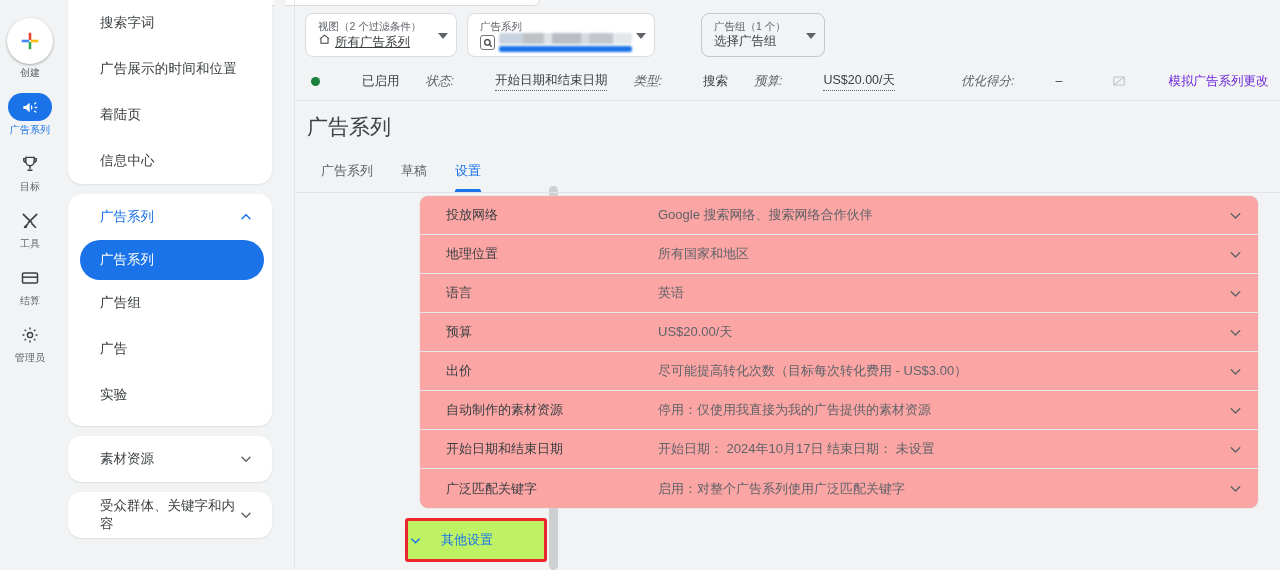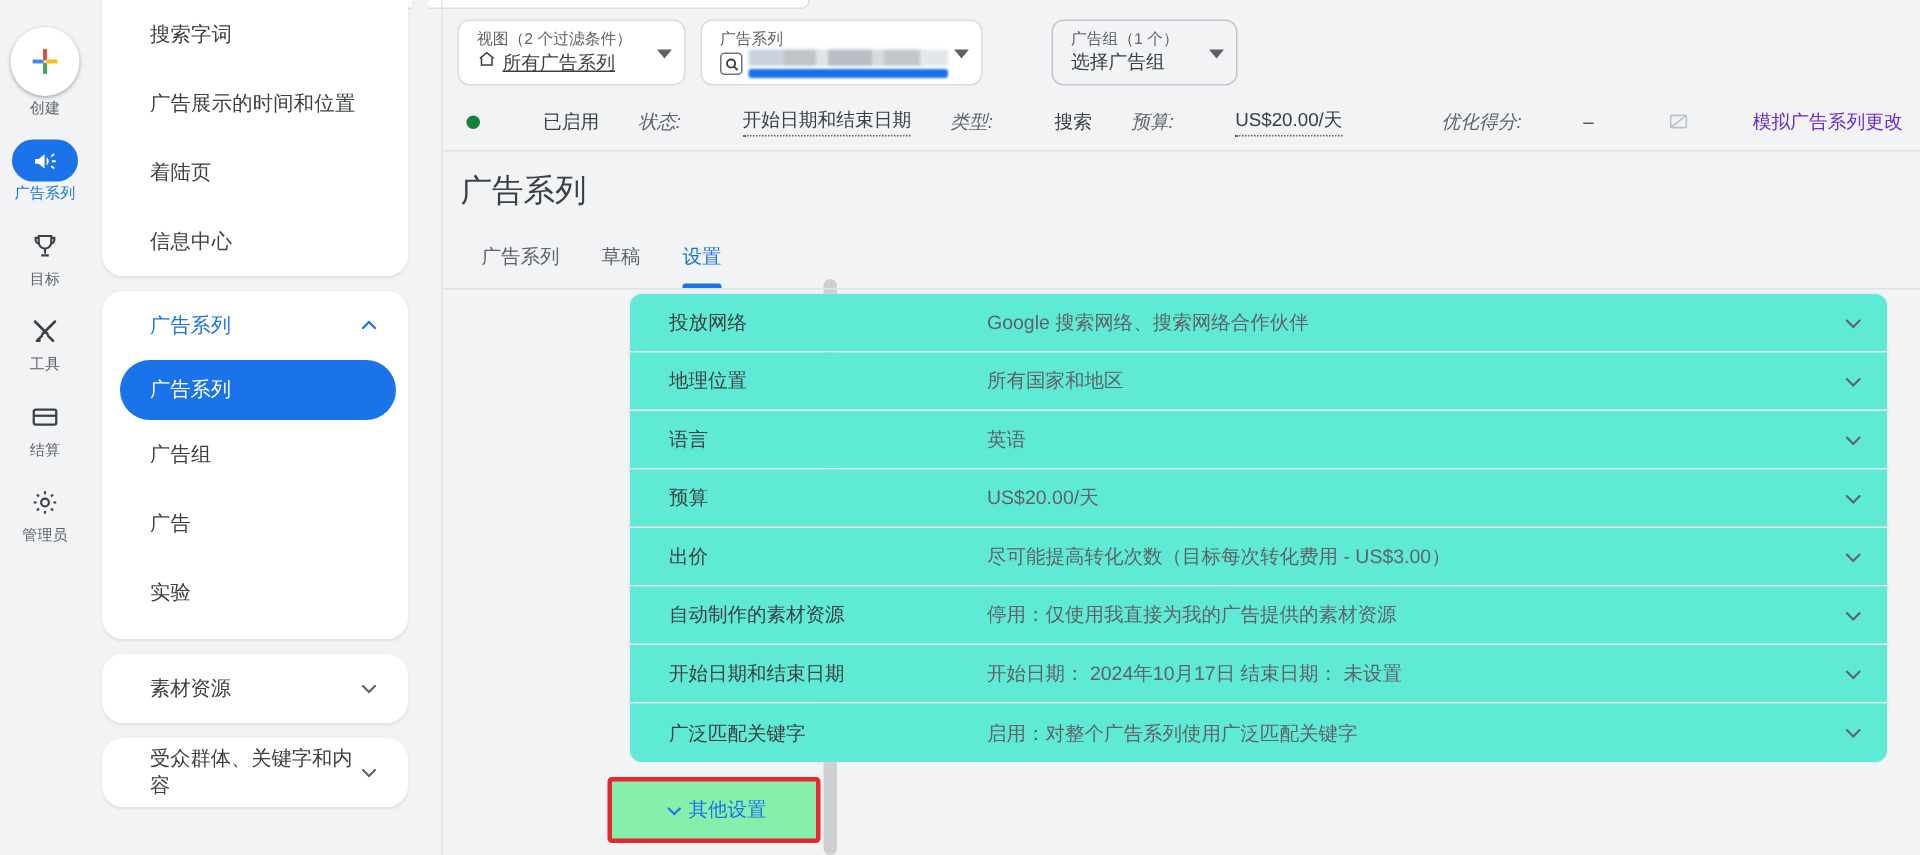--- a/index.html
+++ b/index.html
@@ -144,36 +144,36 @@
   .tab.active { color: #1a73e8; }
   .tab.active:after {
     content: ""; position: absolute; left: 14px; right: 14px; bottom: 0;
     height: 3px; background: #1a73e8; border-radius: 2px 2px 0 0;
   }
   .tabrule { position: absolute; left: 0; right: 0; top: 192px; height: 1px; background: #e0e2e5; }
 
   
   .settings { position: absolute; left: 125px; top: 196px; width: 838px; }
   .srow {
-    background: #5eead4; height: 39px; display: flex; align-items: center;
+    background: #fca5a5; height: 39px; display: flex; align-items: center;
     border-bottom: 1px solid #edeff1; padding: 0 0 0 26px; cursor: pointer;
     box-shadow: 0 0 0 1px rgba(218,220,224,.35);
   }
   .srow:first-child { border-radius: 8px 8px 0 0; }
   .srow:last-of-type { border-bottom: none; border-radius: 0 0 8px 8px; }
   .slabel { width: 172px; font-size: 13px; color: #3c4043; flex: none; }
   .svalue { font-size: 13px; color: #5f6368; flex: 1; white-space: nowrap; overflow: hidden; margin-left: 40px; }
   .srow .chev-right { width: 46px; display: flex; justify-content: center; align-items: center; color: #5f6368; }
 
   
   .other-wrap { position: absolute; left: 110px; top: 518px; }
   .other-box {
     width: 142px; height: 44px; border: 3px solid #e8262c; border-radius: 3px;
-    display: flex; align-items: center; padding-left: 34px; gap: 2px;
-    background: #86efac; cursor: pointer;
+    display: flex; align-items: center; padding-left: 0; gap: 18px;
+    background: #bef264; cursor: pointer;
   }
   .other-label { font-size: 13px; color: #1a73e8; }
   .other-bg {
     position: absolute; left: 142px; top: 526px; width: 822px; height: 28px;
     background: #fff; box-shadow: 0 0 0 1px rgba(218,220,224,.35); z-index: -1;
   }
 </style>
 </head>
 <body>
 

